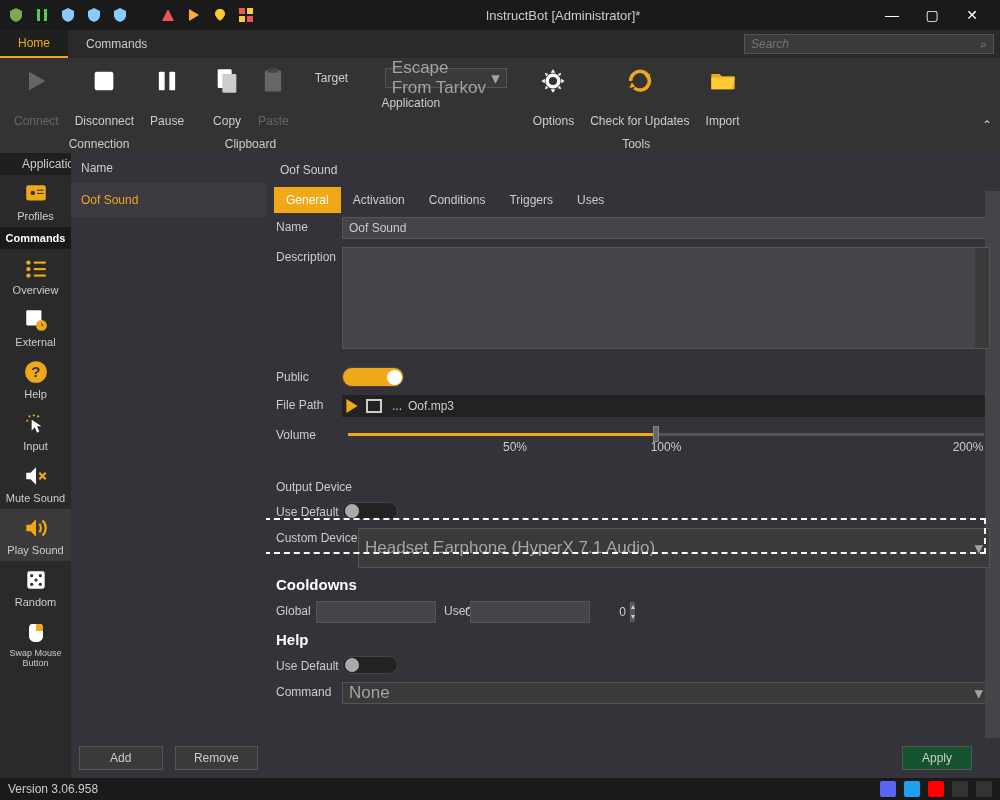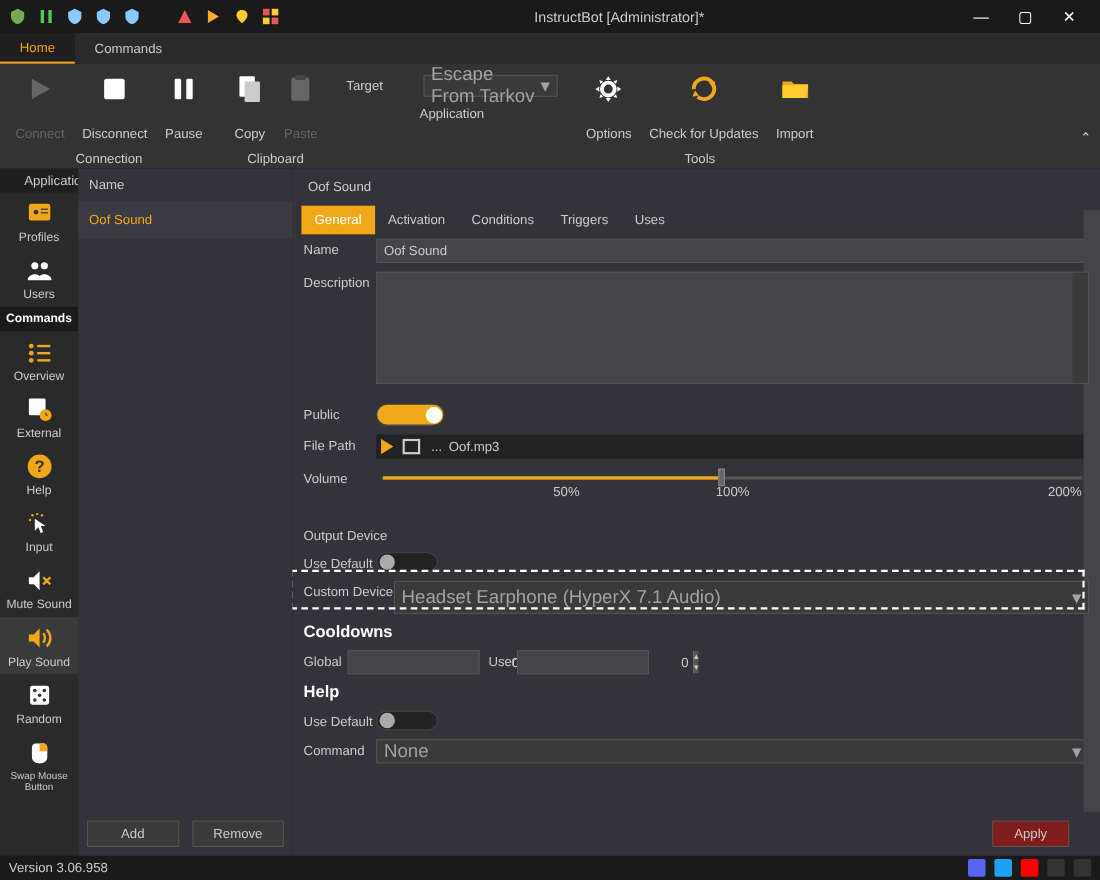--- a/index.html
+++ b/index.html
@@ -71,21 +71,21 @@
 .slider-ticks span { color: #ccc; font-size: 12px; width: 40px; text-align: center; }
 .section-label { padding: 10px 10px 4px 10px; color: #ccc; font-size: 12px; }
 .section-title { padding: 4px 10px; color: #fff; font-size: 15px; font-weight: bold; }
 .dashed-box { border: 2px dashed #fff; position: absolute; }
 .spinner { width: 120px; height: 22px; background: #444449; border: 1px solid #555; display: flex; align-items: center; }
 .spinner input { flex:1; background: transparent; border:none; color:#ccc; text-align:right; padding-right:4px; outline:none; font-size:12px;}
 .spinner-btns { width: 14px; display: flex; flex-direction: column; }
 .spinner-btns div { height: 10px; background: #555; border-left:1px solid #666; font-size:8px; text-align:center; line-height:10px; color:#ccc;}
 .scroll-ind { position: absolute; right: 0; top: 38px; width: 15px; bottom: 40px; background: #444449; }
 .apply-row { height: 40px; display: flex; justify-content: flex-end; align-items: center; padding: 0 28px; }
-.apply-btn { width: 70px; height: 24px; background: #7f1d1d; border: 1px solid #555; color: #ccc; display: flex; align-items: center; justify-content: center; }
+.apply-btn { width: 70px; height: 24px; background: #14532d; border: 1px solid #555; color: #ccc; display: flex; align-items: center; justify-content: center; }
 .statusbar { height: 22px; background: #1a1a1a; display: flex; align-items: center; padding: 0 8px; color: #ccc; font-size: 12px; }
 .status-icons { margin-left: auto; display: flex; gap: 8px; }
 .status-sq { width: 16px; height: 16px; border-radius: 2px; }
 </style>
 </head>
 <body>
 
 <div class="titlebar">
   <div class="titlebar-icons">
     <svg class="tb-icon" viewBox="0 0 16 16">
@@ -124,20 +124,24 @@
   <div class="win-controls">
     <div class="win-btn">—</div>
     <div class="win-btn">▢</div>
     <div class="win-btn">✕</div>
   </div>
 </div>
 
 <div class="tabbar">
   <div class="tab active">Home</div>
   <div class="tab">Commands</div>
+  <div class="searchbox">
+    <input placeholder="Search" style="">
+    <span style="color:#888">⌕</span>
+  </div>
 </div>
 
 <div class="ribbon">
   <div class="ribbon-group">
     <div class="ribbon-group-items">
       <div class="ribbon-btn disabled">
         <div class="ribbon-btn-icon">
             <svg width="28" height="28" viewBox="0 0 24 24">
               <path fill="#666" d="M6 4l14 8-14 8z"></path>
             </svg>
@@ -243,30 +247,20 @@
     <div class="side-item">
         <div class="side-icon">
           <svg width="26" height="26" viewBox="0 0 24 24">
             <rect fill="#f0a818" x="3" y="4" width="18" height="14" rx="2"></rect>
             <circle fill="#333" cx="9" cy="11" r="2"></circle>
             <rect fill="#333" x="13" y="8" width="6" height="1"></rect>
             <rect fill="#333" x="13" y="11" width="6" height="1"></rect>
           </svg>
         </div>
         <div class="side-label">Profiles</div>
-      </div>
-    <div class="side-item">
-        <div class="side-icon">
-          <svg width="26" height="26" viewBox="0 0 24 24">
-            <circle fill="#fff" cx="8" cy="8" r="3"></circle>
-            <circle fill="#fff" cx="16" cy="8" r="3"></circle>
-            <path fill="#fff" d="M2 20c0-3 3-5 6-5s6 2 6 5zM10 20c0-3 3-5 6-5s6 2 6 5z"></path>
-          </svg>
-        </div>
-        <div class="side-label">Users</div>
       </div>
     <div class="side-item active">
         <div class="side-label">Commands</div>
       </div>
     <div class="side-item">
         <div class="side-icon">
           <svg width="26" height="26" viewBox="0 0 24 24">
             <circle fill="#f0a818" cx="5" cy="7" r="2"></circle>
             <circle fill="#f0a818" cx="5" cy="13" r="2"></circle>
             <circle fill="#f0a818" cx="5" cy="19" r="2"></circle>
@@ -418,21 +412,21 @@
       <div class="section-label" style="padding-top:22px">Output Device</div>
       <div class="form-row">
         <div class="form-label">Use Default</div>
         <div class="toggle" style="width:56px">
             <div class="knob"></div>
           </div>
       </div>
       <div class="form-row" style="position:relative">
         <div class="dashed-box" style="left:-2px;right:14px;top:-6px;height:36px"></div>
         <div class="form-label" style="width:82px">Custom Device</div>
-        <div class="form-control select" style="height:30px">
+        <div class="form-control select" style="height:40px">
             <span>Headset Earphone (HyperX 7.1 Audio)</span>
             <span>▾</span>
           </div>
       </div>
       <div class="section-title">Cooldowns</div>
       <div class="form-row">
         <div class="form-label" style="width:40px">Global</div>
         <div class="spinner">
             <input value="0" style="">
             <div class="spinner-btns">

